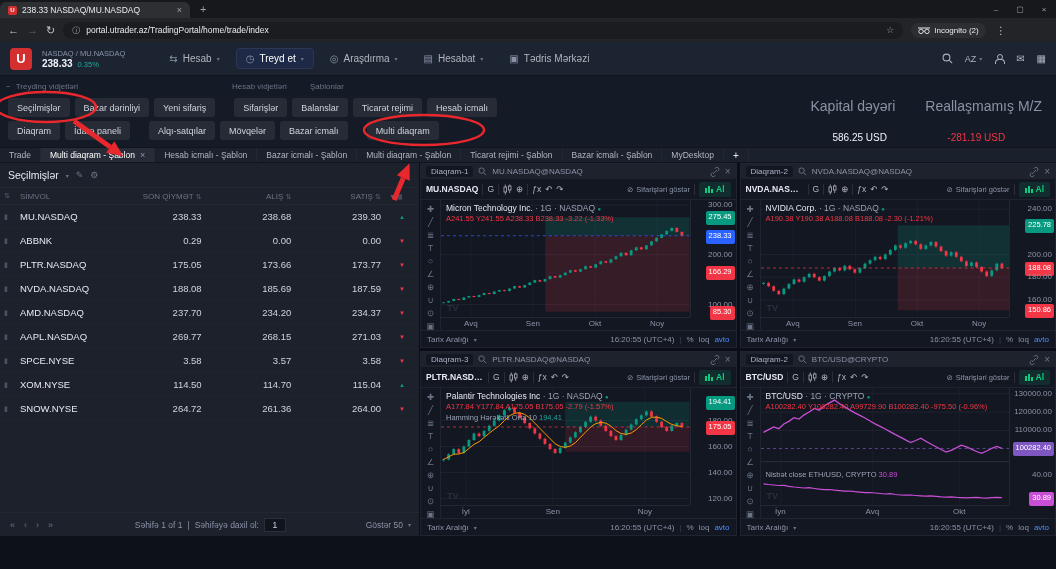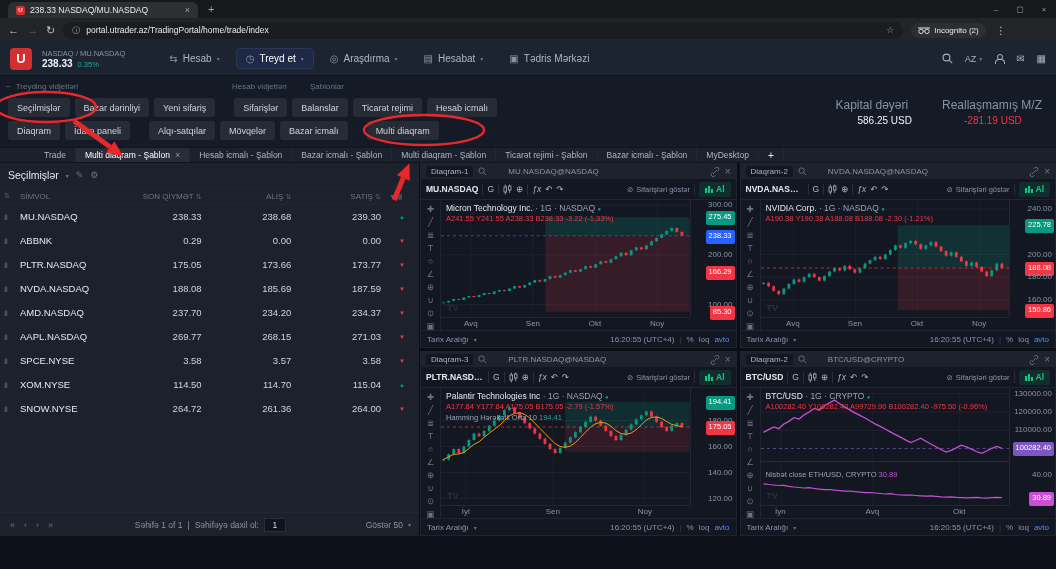--- a/index.html
+++ b/index.html
@@ -4,21 +4,21 @@
 <title>Trading Portal</title>
 <style>
   * { margin:0; padding:0; box-sizing:border-box; }
   html,body { width:1056px; height:569px; overflow:hidden; background:#0d1119;
     font-family:"Liberation Sans", sans-serif; color:#d1d4dc; }
   body { position:relative; }
   .spacer { flex:1; }
 
   
   .browser-top { height:18px; background:#17181c; display:flex; align-items:center; }
-  .btab { margin-left:8px; height:16px; margin-top:2px; background:#2e2f33; border-radius:6px 6px 0 0;
+  .btab { height:16px; margin-top:2px; background:#2e2f33; border-radius:6px 6px 0 0;
     display:flex; align-items:center; gap:5px; padding:4px 8px; width:190px; }
   .btab-fav { width:9px; height:9px; background:#d42f2f; border-radius:2px; color:#fff; font-size:6px;
     font-weight:bold; display:flex; align-items:center; justify-content:center; }
   .btab-title { font-size:8.5px; color:#e8eaed; white-space:nowrap; overflow:hidden; text-overflow:ellipsis; flex:1; }
   .btab-x { color:#9aa0a6; font-size:9px; }
   .bnewtab { color:#9aa0a6; font-size:11px; margin-left:10px; }
   .win-controls { margin-left:auto; display:flex; gap:0; }
   .win-controls span { width:24px; text-align:center; color:#9aa0a6; font-size:8px; }
   .browser-url { height:24px; background:#232428; display:flex; align-items:center; gap:8px; padding:0 8px; }
   .nav-b { color:#c4c7cc; font-size:11px; }
@@ -57,27 +57,27 @@
   .hdr-ic { font-size:10px; }
 
   
   .widget-area { height:72px; background:#141a26; position:relative; border-bottom:1px solid #10141d; }
   .wg-title { position:absolute; top:6px; font-size:8px; color:#6b7486; display:flex; gap:5px; align-items:center; }
   .wbtn-row { position:absolute; left:8px; display:flex; gap:5px; }
   .wbtn { height:19px; background:#262b36; border:none; border-radius:3px; color:#cfd3dc; font-size:9px;
     padding:0 9px; font-family:inherit; white-space:nowrap; }
   .wbtn.gap { margin-left:14px; }
   .wb-right { position:absolute; right:14px; top:22px; display:flex; gap:30px; }
-  .wb-lab { font-size:12px; color:#8a93a6; margin-bottom:3px; }
+  .wb-lab { font-size:14px; color:#8a93a6; margin-bottom:18px; }
   .wb-val { font-size:10px; color:#f0f3fa;padding-left:22px; }
   .wb-val.neg { color:#f23645; }
 
   
   .tabs-bar { height:15px; background:#1a202c; display:flex; align-items:stretch; font-size:8.5px;
-    color:#b2b5be; border-bottom:1px solid #10141d;padding-left:35px; }
+    color:#b2b5be; border-bottom:1px solid #10141d; }
   .tab { display:flex; align-items:center; gap:5px; padding:0 9px; border-right:1px solid #232733; white-space:nowrap; }
   .tab.active { background:#272c38; color:#fff; }
   .tab.add { color:#e6e9f0; font-size:10px; }
   .tab-x { color:#8a93a6; font-size:9px; }
 
   
   .main { height:373px; display:flex; background:#0b0e14; }
 
   
   .watchlist { width:420px; background:#1c212c; border-right:1px solid #0b0e14; display:flex; flex-direction:column; }
@@ -102,29 +102,29 @@
   .page-input { width:22px; height:14px; background:#10141d; border:1px solid #2a2e39; color:#d1d4dc;
     font-size:8.5px; text-align:center; font-family:inherit; }
 
   
   .charts-grid { flex:1; display:grid; grid-template-columns:1fr 1fr; grid-template-rows:1fr 1fr; gap:3px; }
   .chart-panel { background:#131722; display:flex; flex-direction:column; overflow:hidden; border:1px solid #1f2430; }
   .panel-header { height:15px; background:#1e222d; display:flex; align-items:center; gap:5px; padding:0 5px;
     font-size:8px; color:#9aa3b5; flex:0 0 15px; }
   .panel-chip { background:#131722; padding:0 5px; height:11px; line-height:11px; border-radius:2px; color:#aab3c5; }
   .mag { color:#6b7486; display:flex; }
-  .panel-sym { color:#8a93a6; overflow:hidden; text-overflow:ellipsis; white-space:nowrap; max-width:112px;margin-left:16px; }
+  .panel-sym { color:#8a93a6; overflow:hidden; text-overflow:ellipsis; white-space:nowrap; max-width:112px; }
   .ph-ic { color:#6b7486; display:flex; }
   .ph-ic.close { font-size:10px; }
   .chart-toolbar { height:21px; background:#131722; border-bottom:1px solid #1f2430; display:flex;
     align-items:center; gap:4px; padding:0 5px; font-size:8.5px; color:#b2b5be; flex:0 0 21px; }
   .tb-sep { width:1px; height:11px; background:#2a2e39; }
   .tb-sym { font-weight:bold; color:#e6e9f0; max-width:58px; overflow:hidden; white-space:nowrap; text-overflow:ellipsis; }
   .tb-it { display:flex; align-items:center; }
-  .fx { font-style:italic; }
+  .fx { }
   .tb-orders { display:flex; gap:3px; align-items:center; color:#8a93a6; font-size:7.5px; white-space:nowrap; overflow:hidden; }
   .buy-btn { background:rgba(14,203,129,0.12); border:none; color:#0ecb81; font-size:8.5px; font-weight:bold;
     height:15px; border-radius:2px; display:flex; align-items:center; gap:3px; padding:0 6px; font-family:inherit; }
   .chart-body { flex:1; display:flex; min-height:0; }
   .chart-tools { width:20px; background:#131722; border-right:1px solid #1f2430; display:flex; flex-direction:column;
     align-items:center; padding:4px 0; gap:3px; color:#6b7486; font-size:8.5px; }
   .tool.last { margin-top:auto; }
   .chart-area { flex:1; position:relative; background:#131722; }
   .plot-svg { position:absolute; left:0; top:0; width:calc(100% - 46px); height:calc(100% - 13px); }
   .yaxis { position:absolute; top:0; right:0; width:46px; height:calc(100% - 13px);

